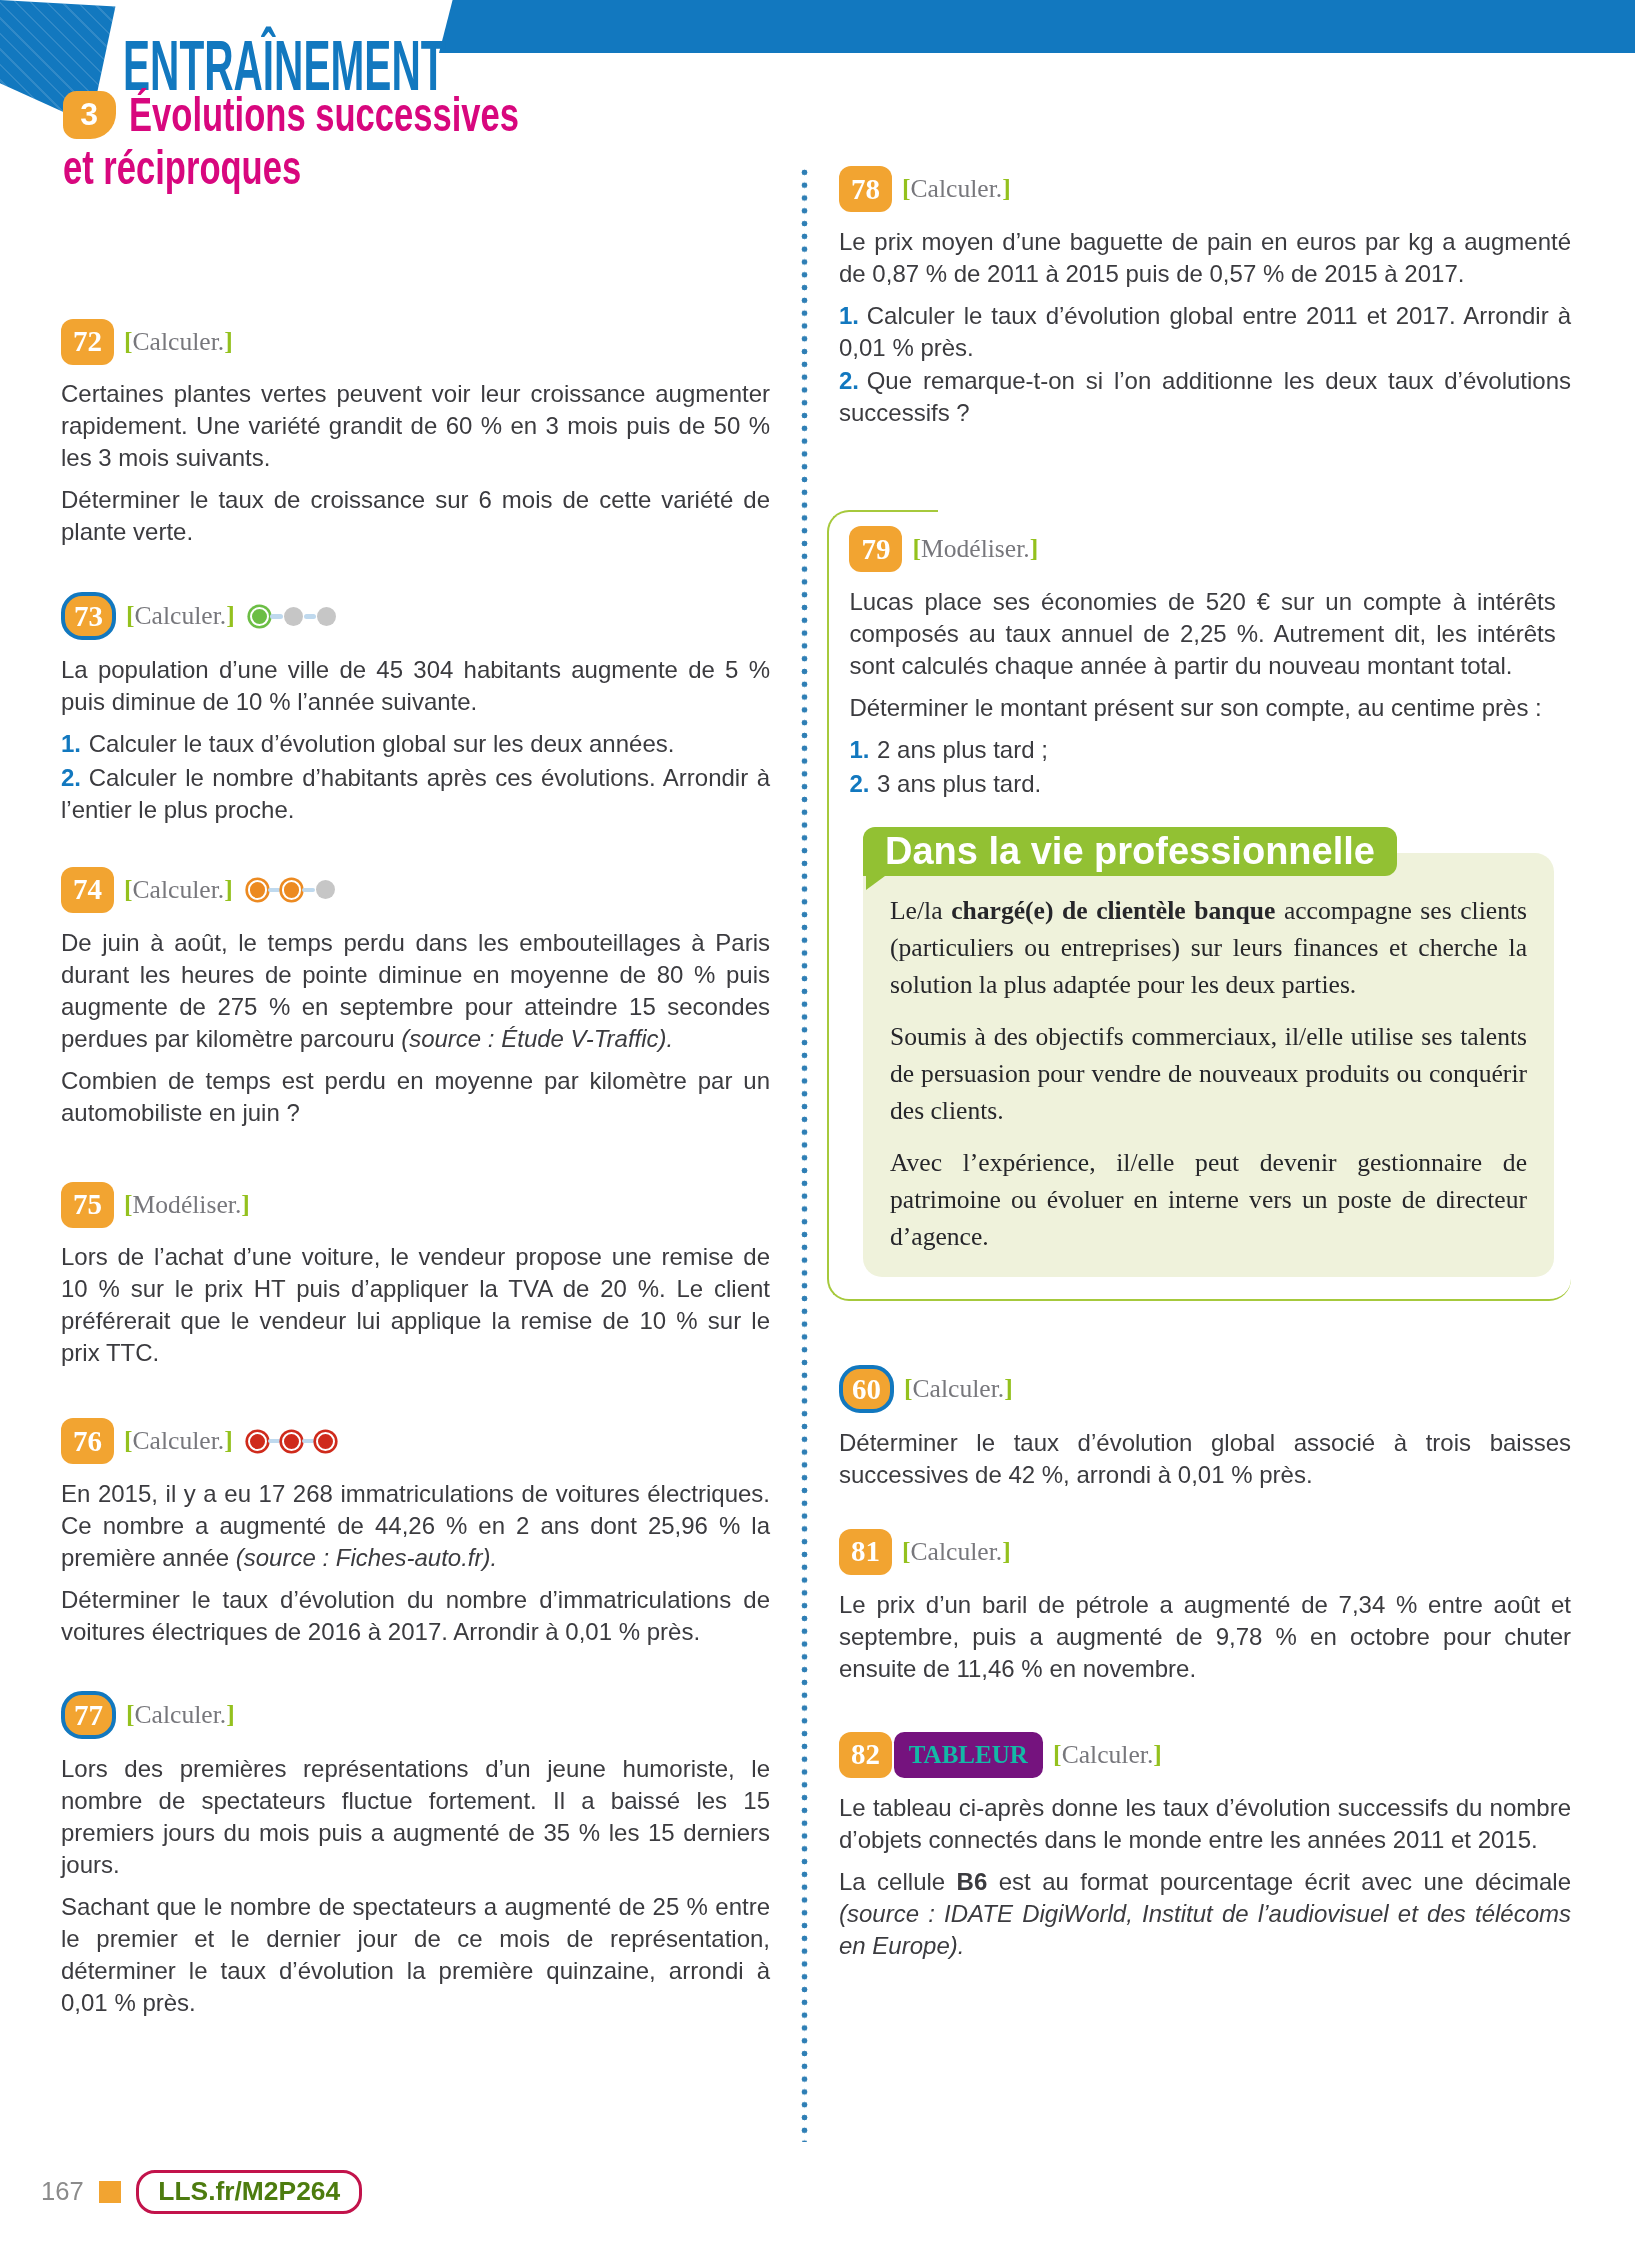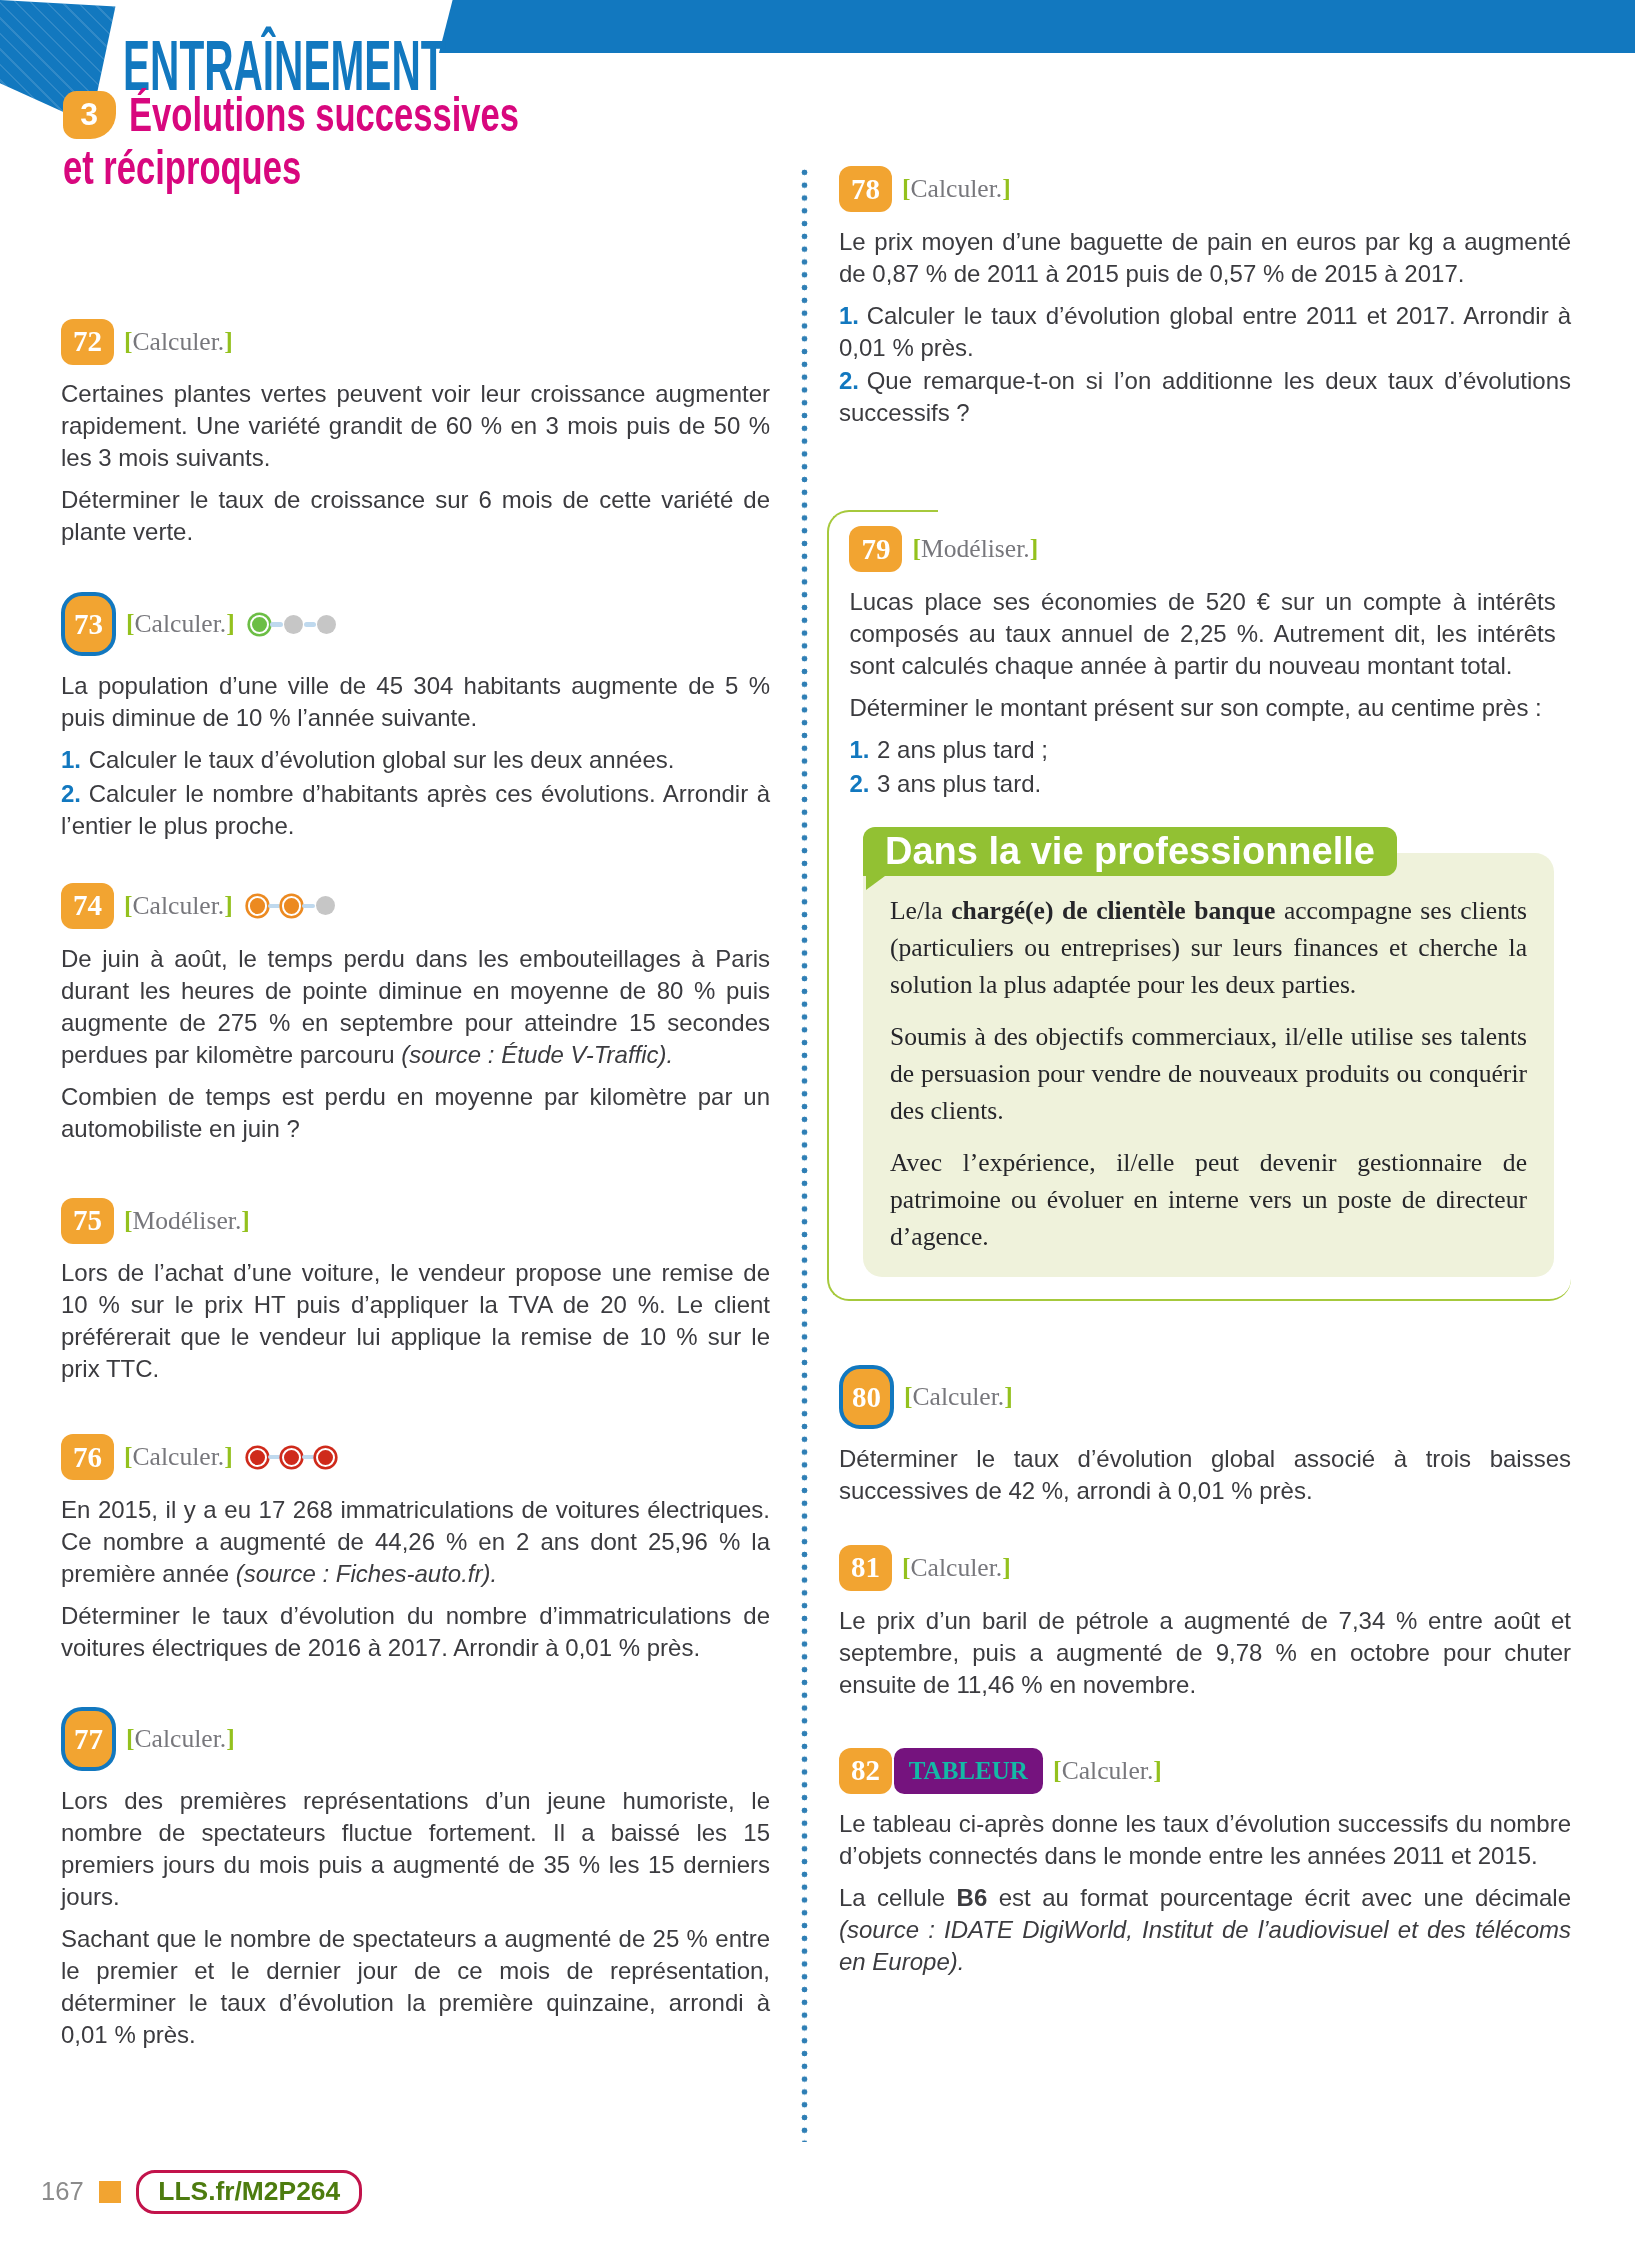--- a/index.html
+++ b/index.html
@@ -30,21 +30,21 @@
   .col-right{position:absolute;left:839px;top:166px;width:732px;}
   .divider{position:absolute;left:801px;top:166px;width:6.8px;height:1976px;
            background-image:radial-gradient(circle,#2F7FB5 2.6px,transparent 3.1px);
            background-size:6.8px 12.8px;background-repeat:repeat-y;}
 
   
   .ex-head{display:flex;align-items:center;gap:10px;margin-bottom:13.6px;font-family:Liberation Serif, serif;}
   .badge{display:flex;align-items:center;justify-content:center;min-width:53px;height:46px;
          background:#F2A431;color:#fff;font-weight:bold;font-size:29px;border-radius:12px;
          position:relative;z-index:1;}
-  .badge.blue{border:4.3px solid #1278BF;min-width:55px;height:64px;border-radius:21px;box-sizing:border-box;}
+  .badge.blue{border:4.3px solid #1278BF;min-width:55px;height:48px;border-radius:21px;box-sizing:border-box;}
   .skill{font-size:25.6px;white-space:nowrap;}
   .bk{color:#94C11E;font-weight:bold;}
   .sk{color:#77777C;}
   .tableur-badge{background:#75137E;color:#14b8a6;font-weight:bold;font-size:25px;
                  padding:9.4px 15.3px;border-radius:10.2px;margin-left:-8.5px;}
   .dots{display:flex;align-items:center;margin-left:5.1px;}
   .dot{width:15.3px;height:15.3px;border-radius:50%;border:2.6px solid #fff;}
   .dot.g{background:#6CBE45;box-shadow:0 0 0 2.6px #6CBE45;}
   .dot.o{background:#EC8A21;box-shadow:0 0 0 2.6px #EC8A21;}
   .dot.r{background:#CF2A1B;box-shadow:0 0 0 2.6px #CF2A1B;}
@@ -213,21 +213,21 @@
       <div class="vp-box">
         <div class="vp-tab">Dans la vie professionnelle</div>
         <p><span>Le/la </span><span class="bd">chargé(e) de clientèle banque</span><span> accompagne ses clients (particuliers ou entreprises) sur leurs finances et cherche la solution la plus adaptée pour les deux parties.</span></p>
         <p><span>Soumis à des objectifs commerciaux, il/elle utilise ses talents de persuasion pour vendre de nouveaux produits ou conquérir des clients.</span></p>
         <p><span>Avec l’expérience, il/elle peut devenir gestionnaire de patrimoine ou évoluer en interne vers un poste de directeur d’agence.</span></p>
       </div>
     </div>
 
     <section class="ex mt-ex80">
       <header class="ex-head">
-        <span class="badge blue">80</span>
+        <span class="badge blue">60</span>
         <span class="skill"><span class="bk">[</span><span class="sk">Calculer.</span><span class="bk">]</span></span>
       </header>
       <p class="bp"><span>Déterminer le taux d’évolution global associé à trois baisses successives de 42&nbsp;%, arrondi à 0,01&nbsp;% près.</span></p>
     </section>
 
     <section class="ex mt-ex81">
       <header class="ex-head">
         <span class="badge">81</span>
         <span class="skill"><span class="bk">[</span><span class="sk">Calculer.</span><span class="bk">]</span></span>
       </header>

